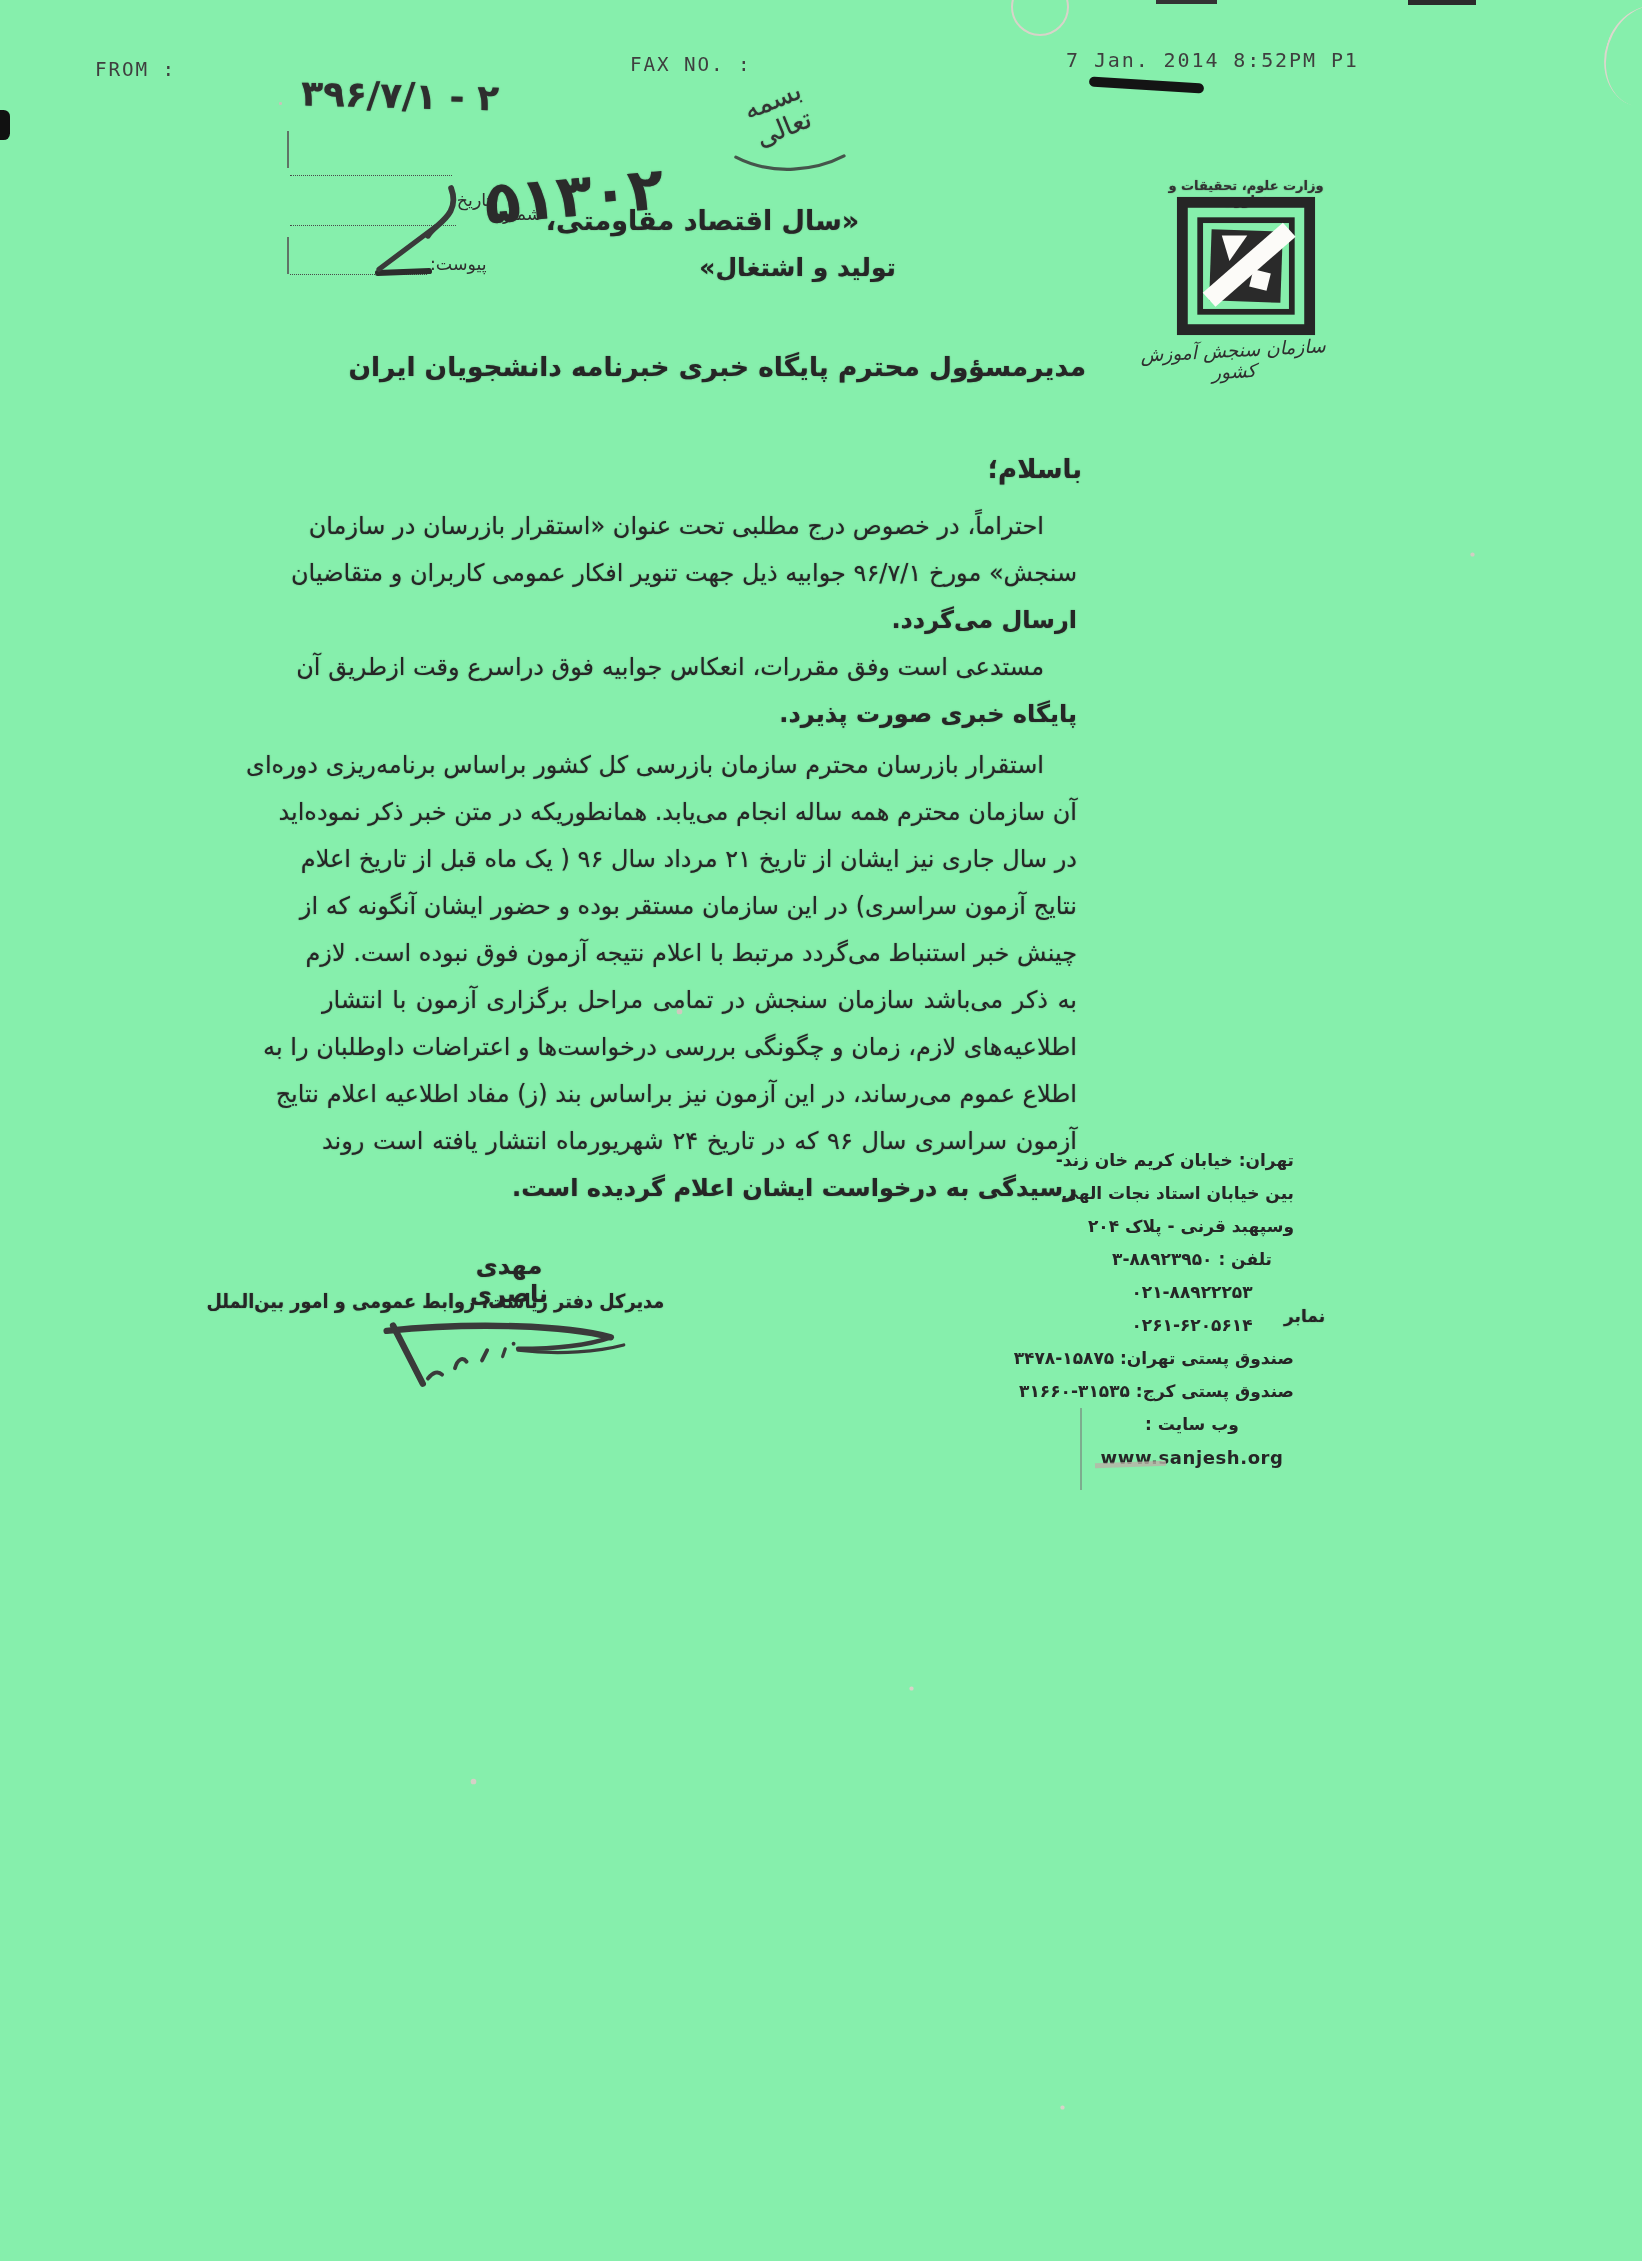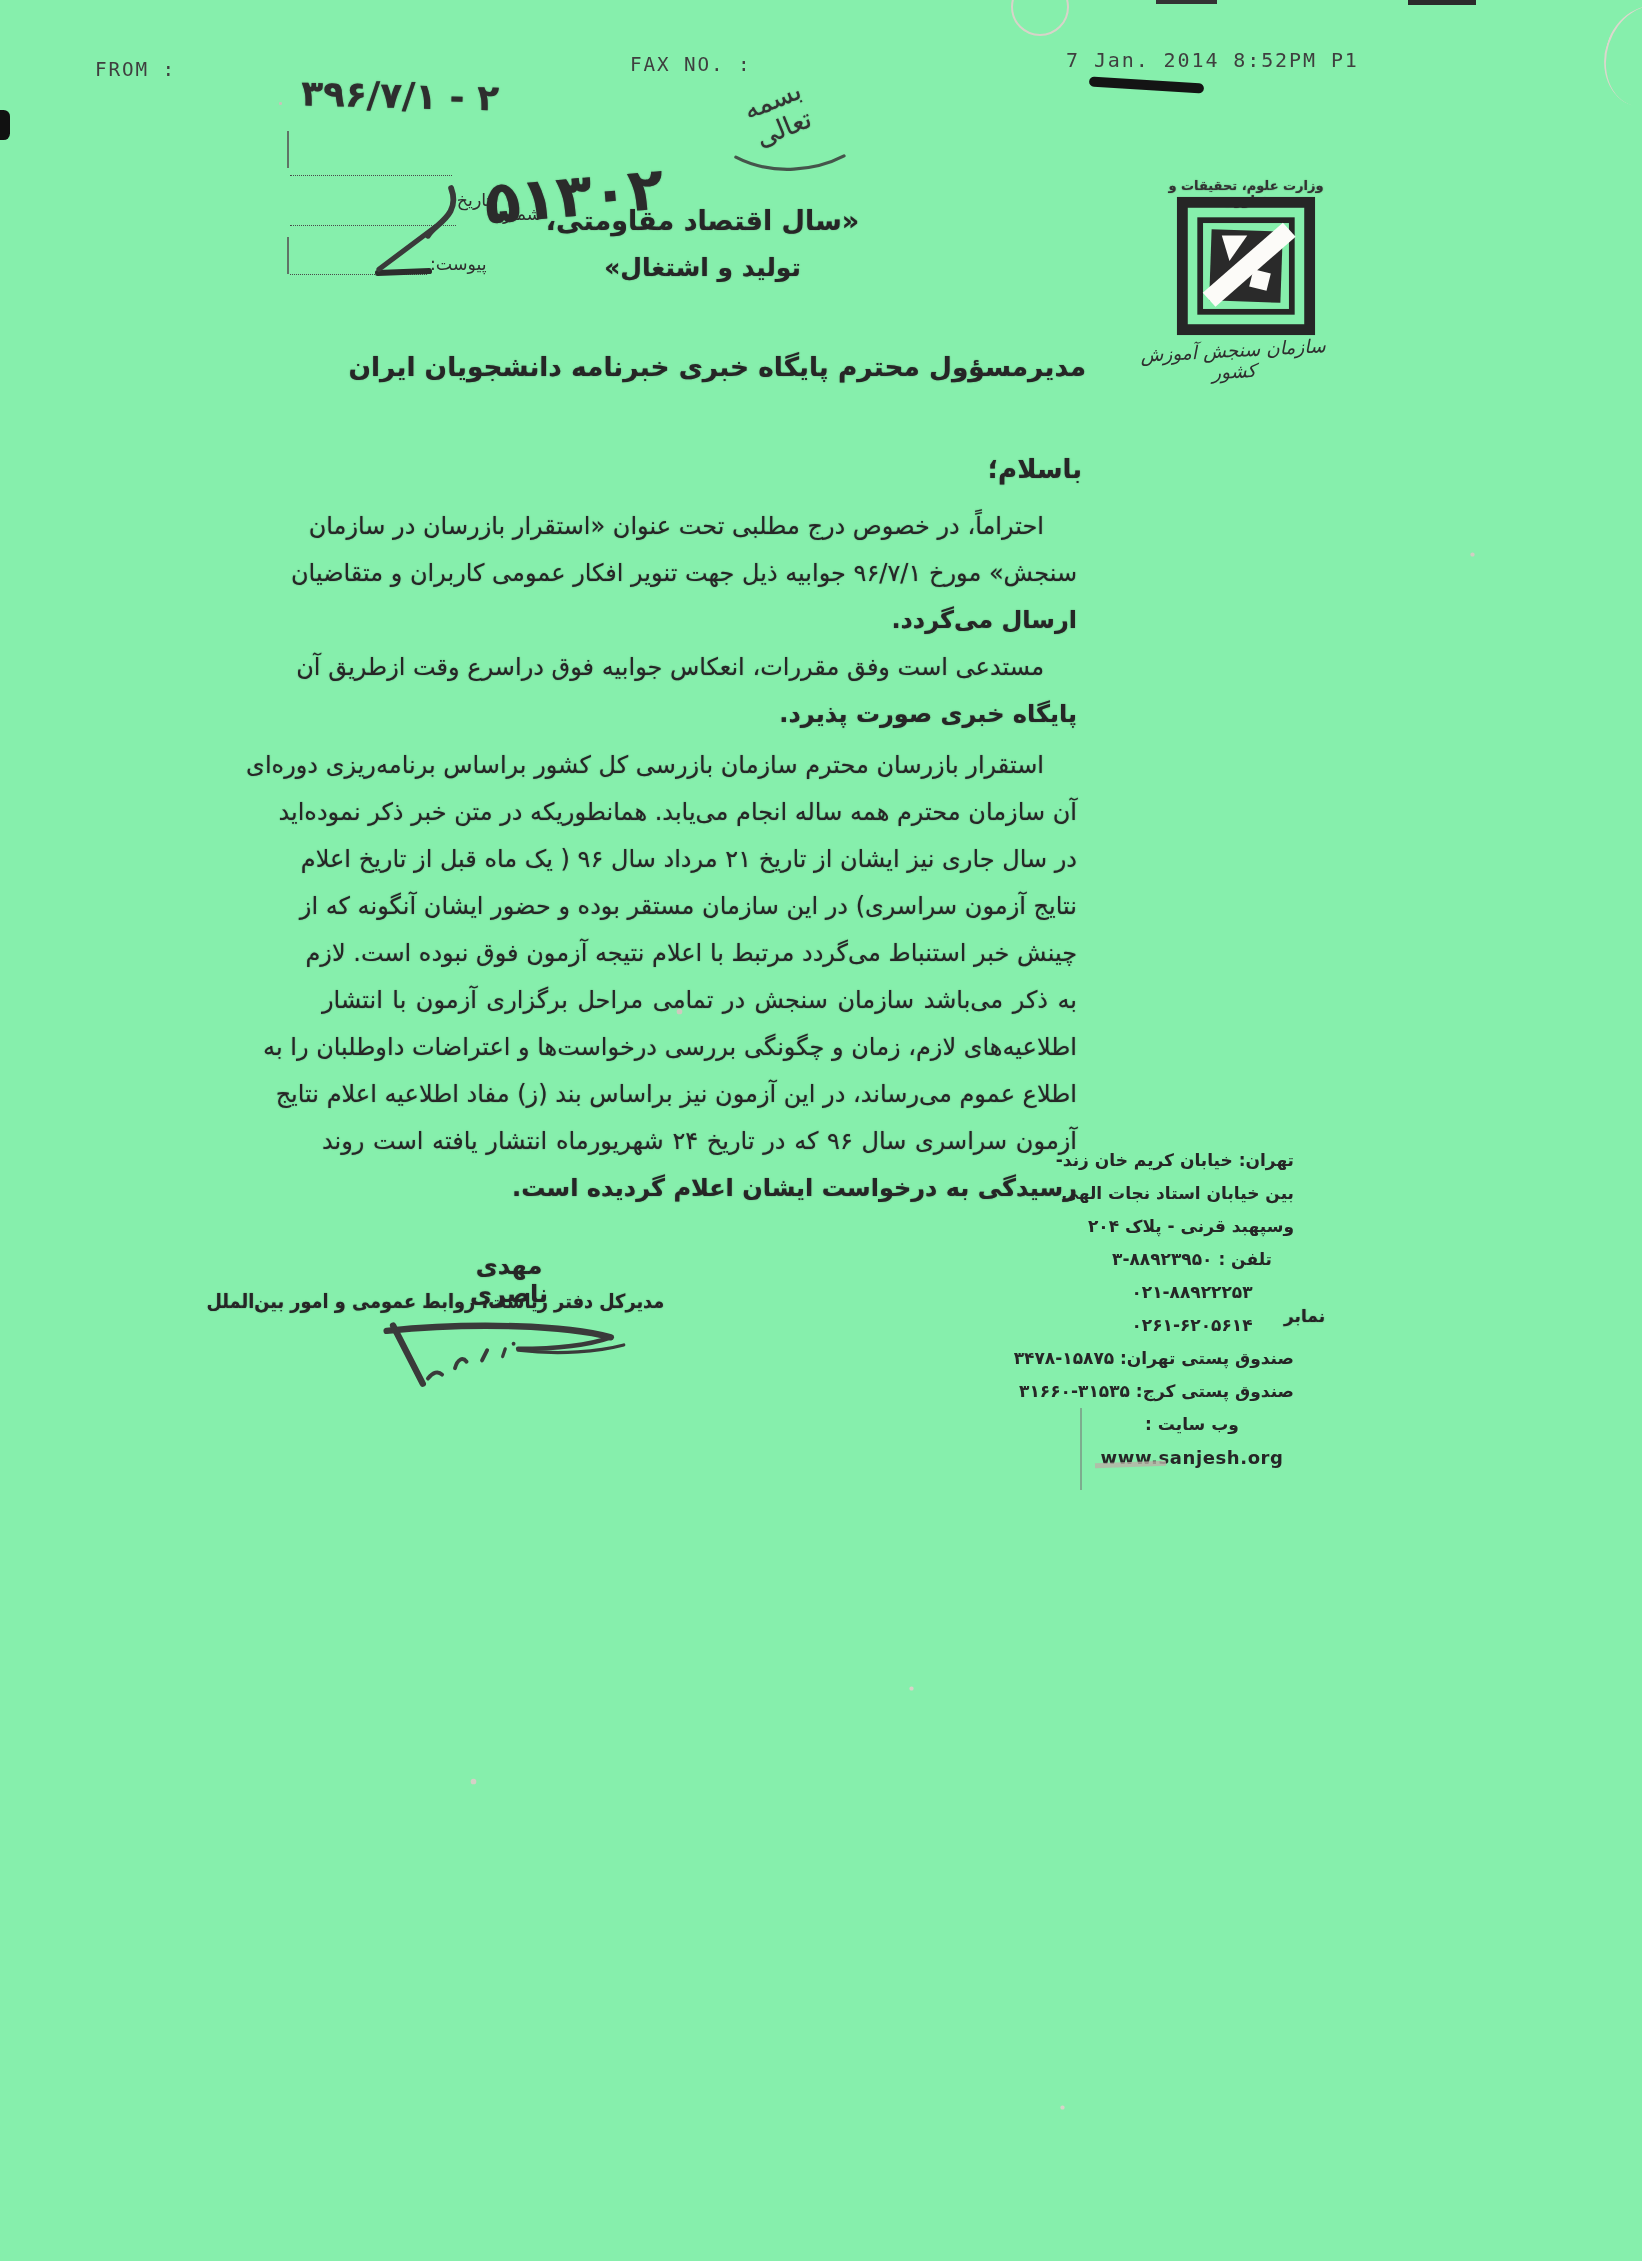--- a/index.html
+++ b/index.html
@@ -28,21 +28,21 @@
   .lbl-att{left:430px;top:254px;}
   .dotline{border-bottom:1.9px dotted #4a4a4a;height:0;}
   .dot1{left:290px;top:175px;width:162px;}
   .dot2{left:290px;top:225px;width:166px;}
   .dot3{left:290px;top:274px;width:137px;}
   .att-dash{left:375px;top:269px;width:57px;height:5.8px;background:#2c2c2c;transform:rotate(-2deg);border-radius:2.6px;}
   .num-hand{left:484px;top:161px;font-size:59px;font-weight:bold;color:#2b2b2b;transform:rotate(-5deg);letter-spacing:5.2px;direction:ltr;}
 
   
   .slogan1{left:509px;top:205px;width:387px;font-size:27px;}
-  .slogan2{left:509px;top:253px;width:387px;font-size:25px;}
+  .slogan2{left:509px;top:253px;width:387px;font-size:25px;text-align:right;}
 
   
   .ministry{left:1156px;top:178px;width:180px;font-size:13px;font-weight:bold;color:#333;}
   .logo-box{left:1176px;top:196px;}
   .org-name{left:1137px;top:340px;width:193px;font-size:18.7px;font-style:italic;transform:rotate(-3deg);
             font-family:"DejaVu Serif",serif;color:#2f2f2f;}
 
   
   .recipient{left:451px;top:351px;width:635px;font-size:26.4px;font-weight:bold;text-align:center;}
   .salutation{left:889px;top:454px;width:193px;font-size:26px;font-weight:bold;text-align:right;}

